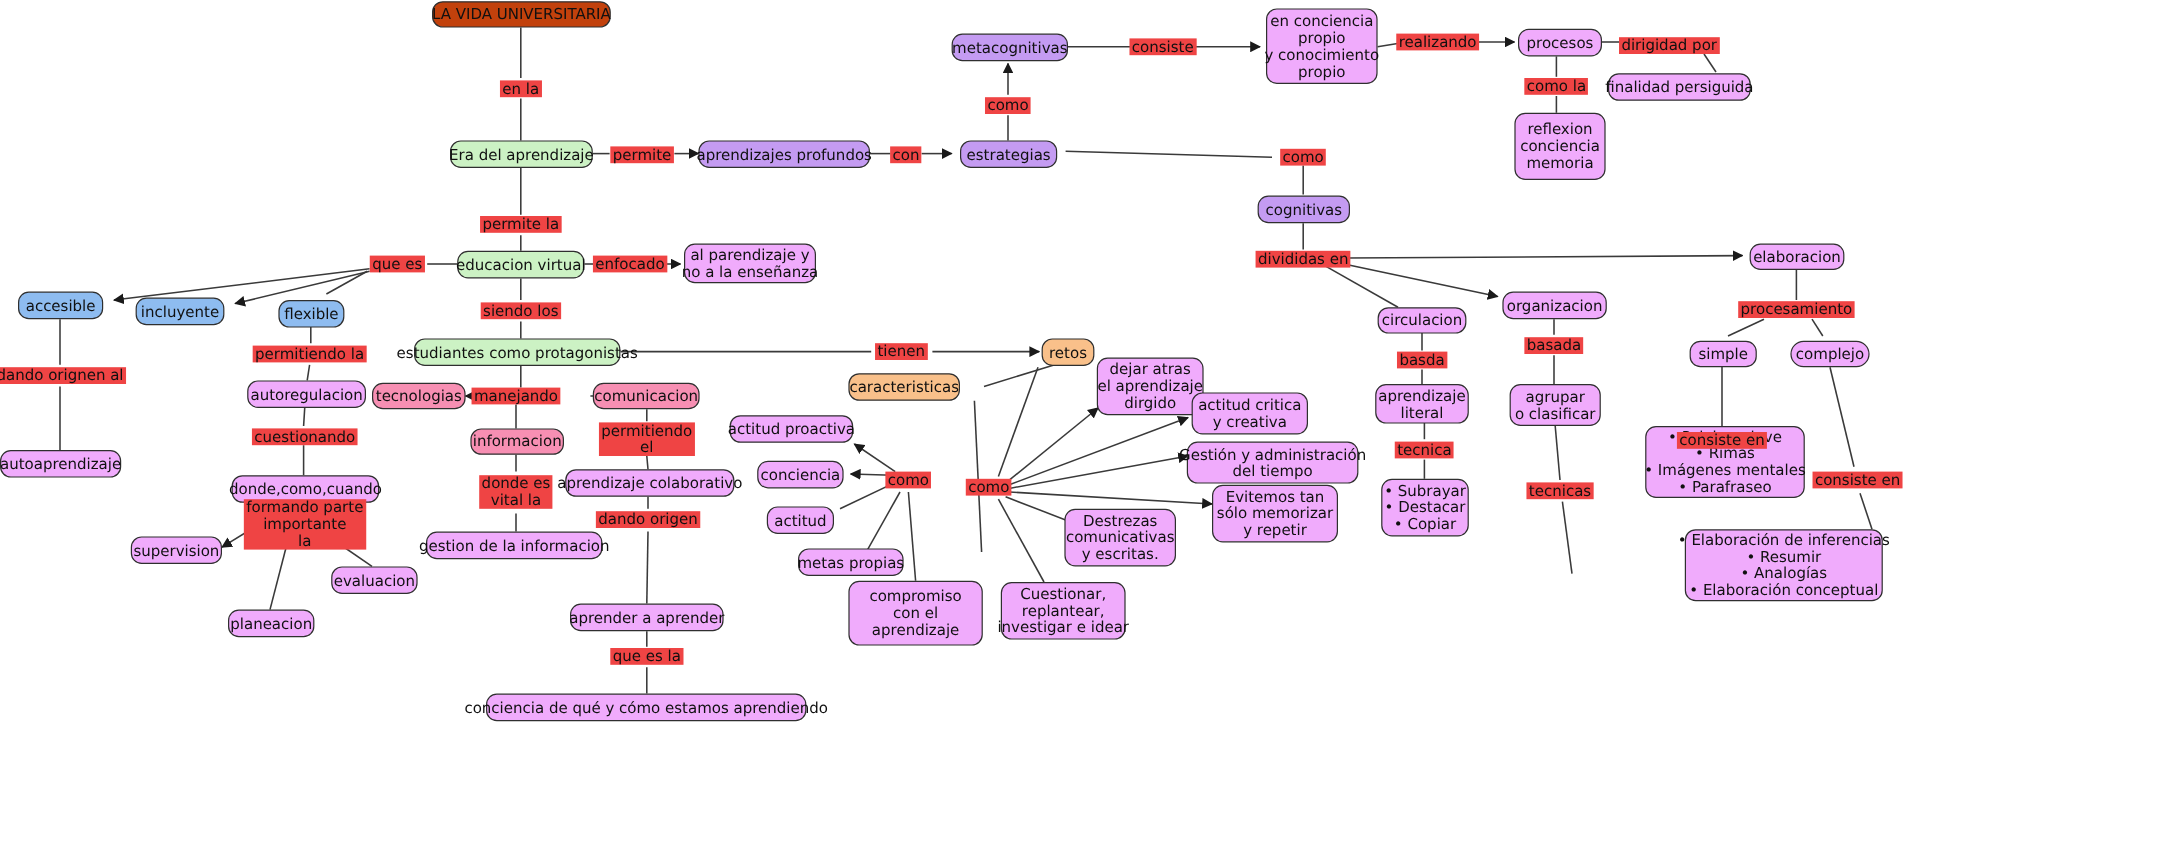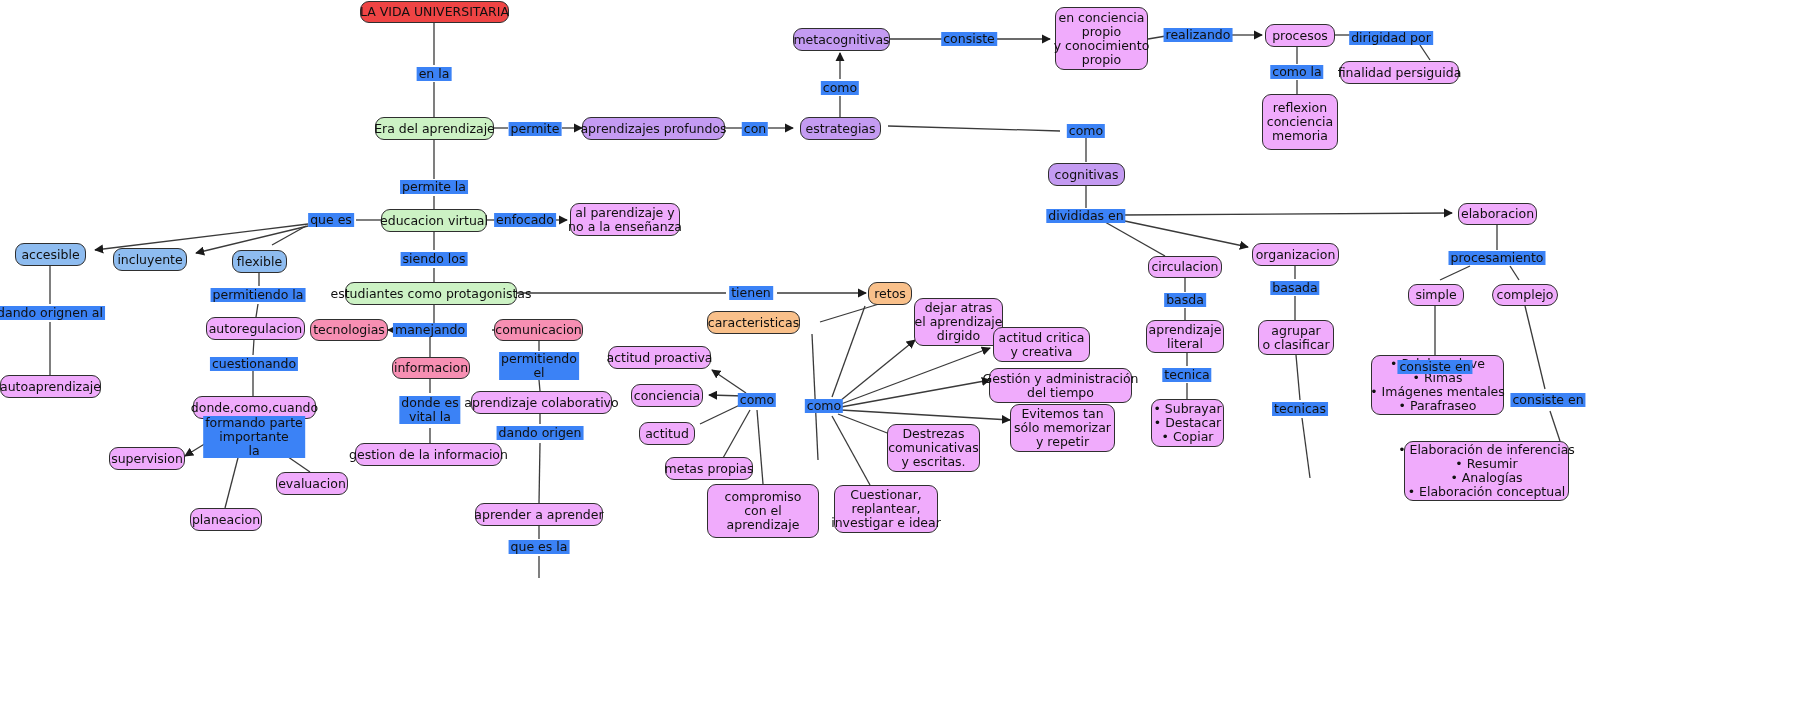--- a/index.html
+++ b/index.html
@@ -32,37 +32,37 @@
     align-items: center;
     justify-content: center;
     text-align: center;
     font-size: 12.5px;
     line-height: 14px;
     color: #101010;
     padding: 3px 7px;
     white-space: pre;
     background: #e8f1f2;
   }
-  .node.c-yellow  { background: #ef4444; border-color: #2f2f2f; }
+  .node.c-yellow  { background: #c2410c; border-color: #2f2f2f; }
   .node.c-green   { background: #ccf2c4; border-color: #2f2f2f; }
   .node.c-purple  { background: #c49bf2; border-color: #2f2f2f; }
   .node.c-blue    { background: #8ebcf0; border-color: #2f2f2f; }
   .node.c-pink    { background: #f78fb3; border-color: #2f2f2f; }
   .node.c-orange  { background: #f9c08a; border-color: #2f2f2f; }
   .node.c-plain   { background: #f0abfc; border-color: #2f2f2f; }
   .node.bullets {
     justify-content: center;
     text-align: center;
   }
   .linklabel {
     position: absolute;
     font-size: 12.5px;
     line-height: 14px;
     color: #101010;
-    background: #3b82f6;
+    background: #ef4444;
     text-align: center;
     white-space: pre;
     padding: 0 2px;
     transform: translate(-50%, -50%);
   }
 </style>
 </head>
 <body>
 
 <div id="canvas">
@@ -259,20 +259,21 @@
   <div class="node c-plain" style="left:276px; top:472px; width:72px; height:23px;">evaluacion</div>
   <div class="node c-plain" style="left:190px; top:508px; width:72px; height:23px;">planeacion</div>
 
   <div class="node c-green" style="left:345px; top:282px; width:172px; height:23px;">estudiantes como protagonistas</div>
   <div class="node c-pink" style="left:310px; top:319px; width:78px; height:22px;">tecnologias</div>
   <div class="node c-pink" style="left:494px; top:319px; width:89px; height:22px;">comunicacion</div>
   <div class="node c-pink" style="left:392px; top:357px; width:78px; height:22px;">informacion</div>
   <div class="node c-plain" style="left:355px; top:443px; width:147px; height:23px;">gestion de la informacion</div>
   <div class="node c-plain" style="left:471px; top:391px; width:141px; height:23px;">aprendizaje colaborativo</div>
   <div class="node c-plain" style="left:475px; top:503px; width:128px; height:23px;">aprender a aprender</div>
+  <div class="node c-plain" style="left:405px; top:578px; width:267px; height:23px;">conciencia de qué y cómo estamos aprendiendo</div>
 
   <div class="node c-orange" style="left:868px; top:282px; width:44px; height:23px;">retos</div>
   <div class="node c-orange" style="left:707px; top:311px; width:93px; height:23px;">caracteristicas</div>
   <div class="node c-plain" style="left:608px; top:346px; width:103px; height:23px;">actitud proactiva</div>
   <div class="node c-plain" style="left:631px; top:384px; width:72px; height:23px;">conciencia</div>
   <div class="node c-plain" style="left:639px; top:422px; width:56px; height:23px;">actitud</div>
   <div class="node c-plain" style="left:665px; top:457px; width:88px; height:23px;">metas propias</div>
   <div class="node c-plain" style="left:707px; top:484px; width:112px; height:54px;">compromiso
 con el
 aprendizaje</div>

